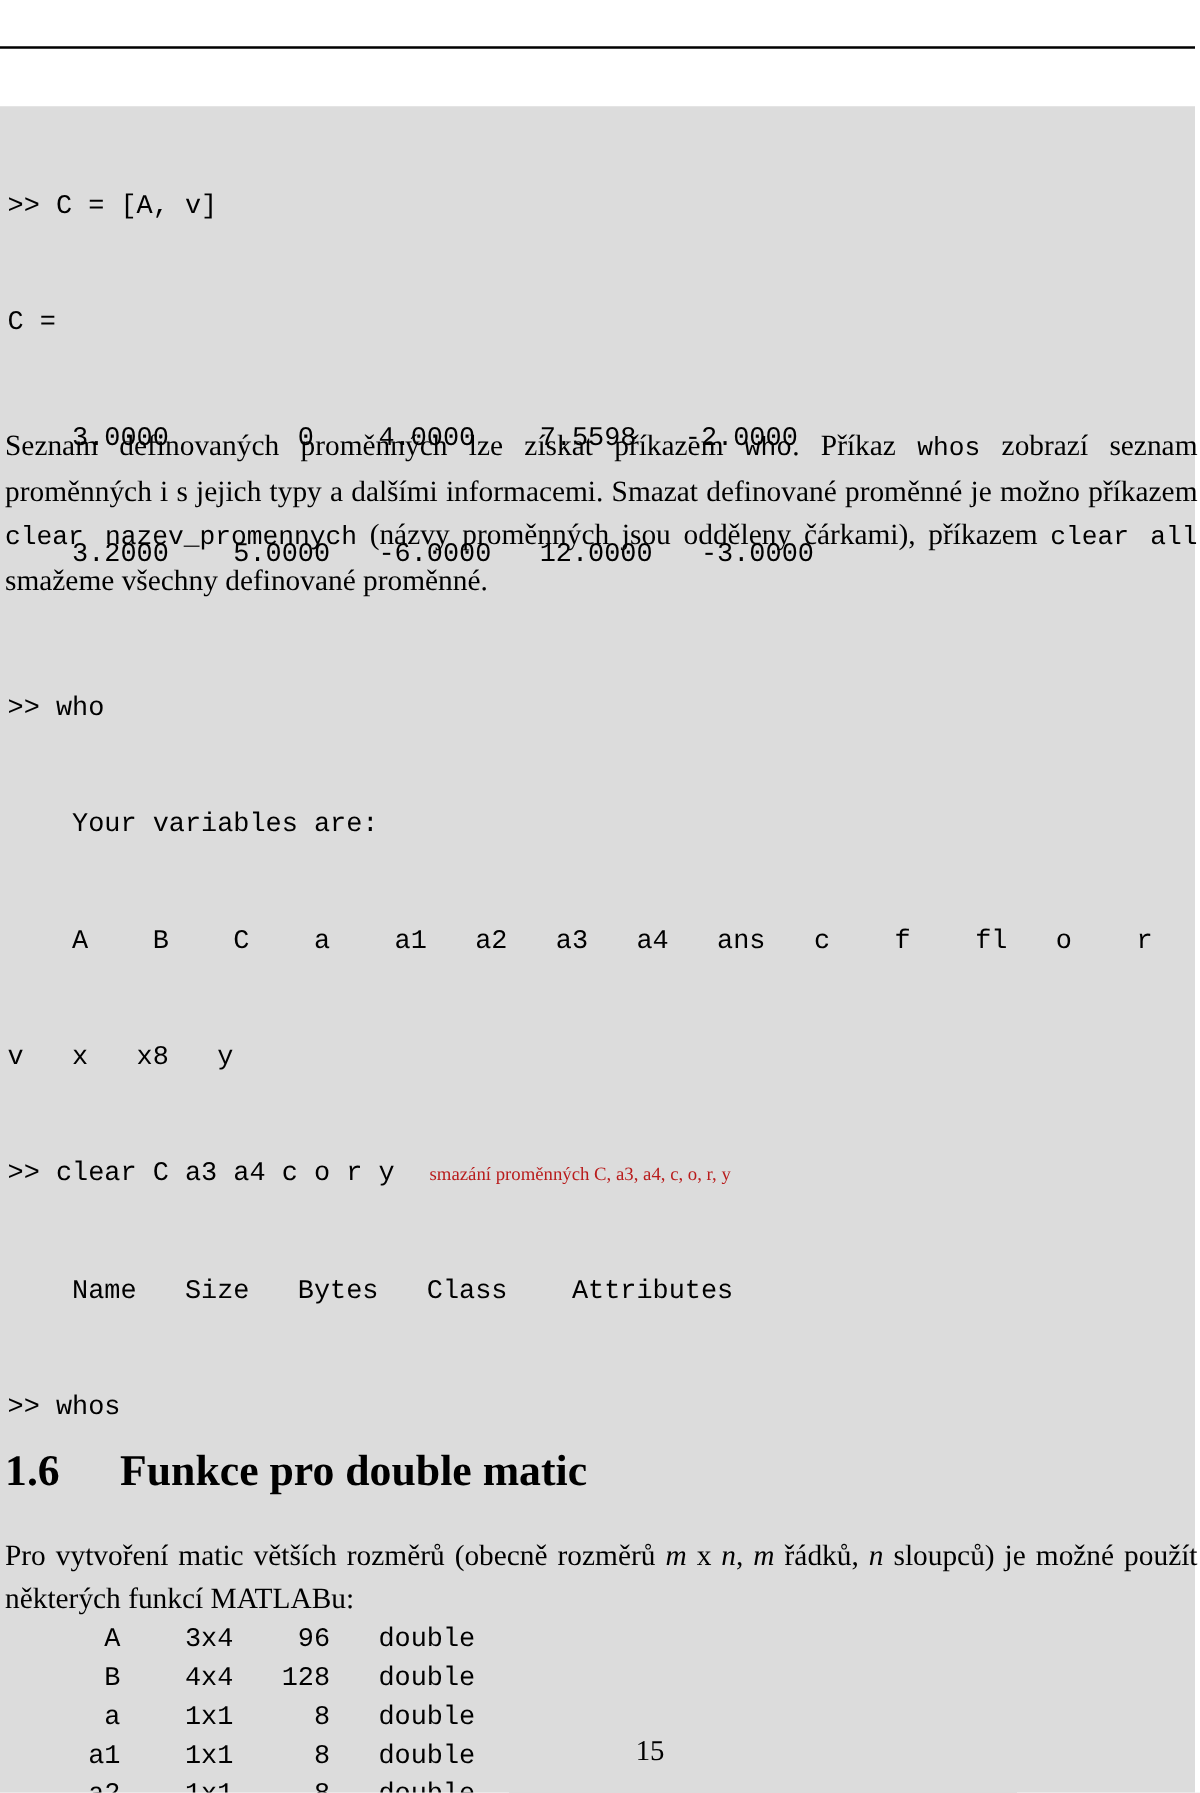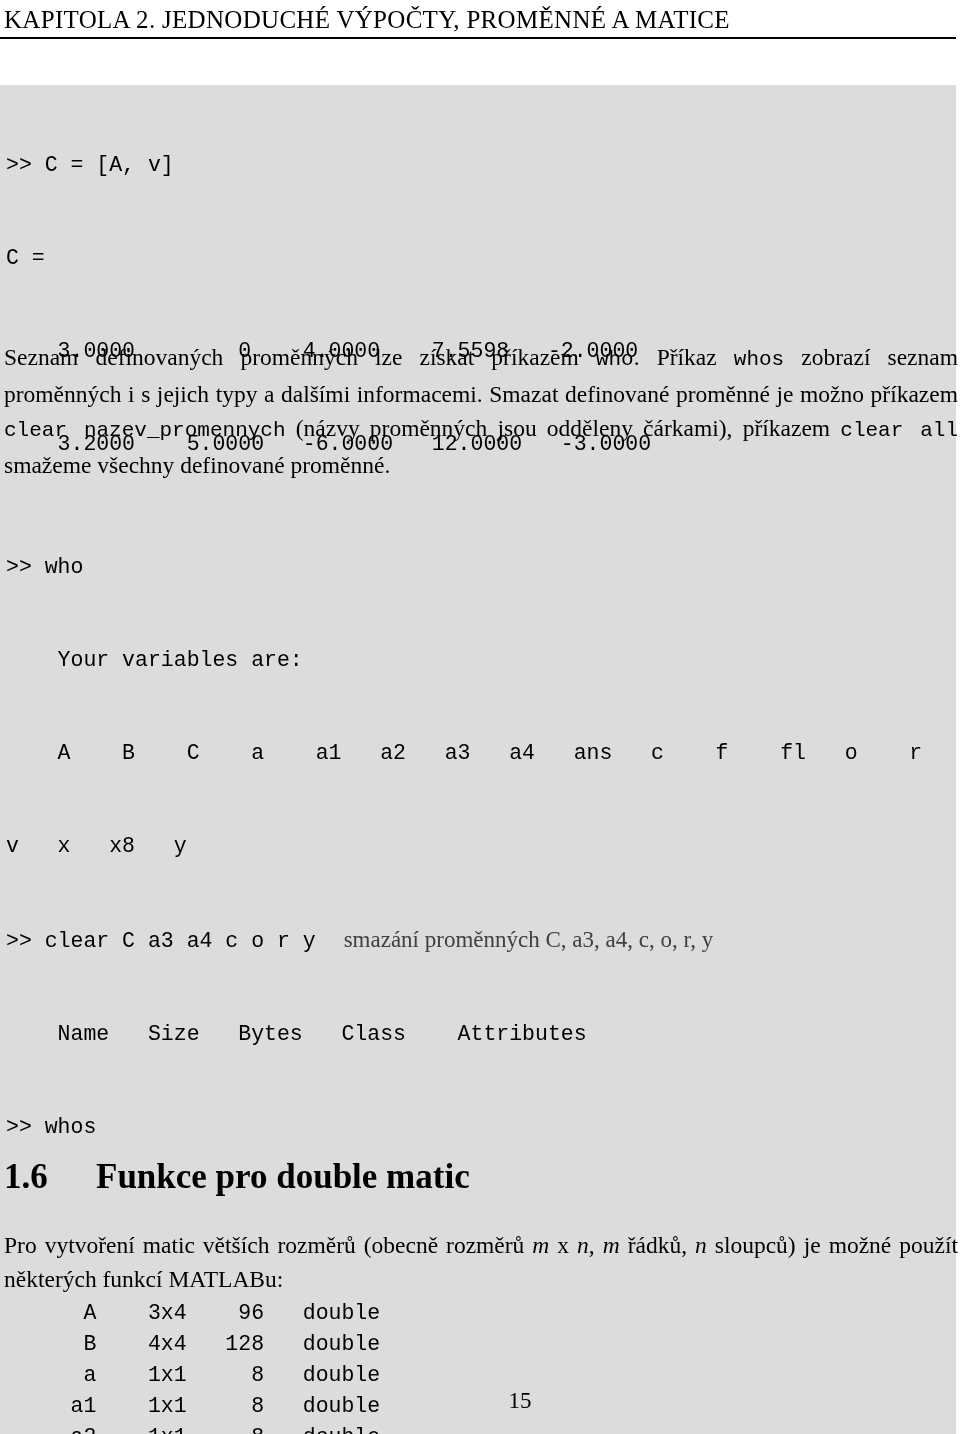--- a/index.html
+++ b/index.html
@@ -68,22 +68,22 @@
     min-height: 31px;
   }
   .codeblock .ln.blank {
     min-height: 31px;
   }
   .err {
     color: #d32222;
   }
   .note {
     font-family: "Liberation Serif", "DejaVu Serif", serif;
-    font-size: 23px;
-    color: #404040;
+    font-size: 15px;
+    color: #b91c1c;
   }
 
   .para {
     font-size: 23.5px;
     line-height: 34px;
     text-align: justify;
     text-justify: inter-word;
     width: 960px;
     box-sizing: border-box;
     padding: 0 2px 0 4px;
@@ -122,23 +122,20 @@
   }
 
   
   .abs { position: absolute; left: 0; }
 </style>
 </head>
 <body>
 
 <div class="page">
 
-  <div class="runhead">
-    <div class="runhead-title">KAPITOLA 2.  JEDNODUCHÉ VÝPOČTY, PROMĚNNÉ A MATICE</div>
-  </div>
   <div class="runhead-rule"></div>
 
   <div class="abs codeblock" style="top:85px;">
     <span class="ln">&gt;&gt; C = [A, v]</span>
     <span class="ln">C =</span>
     <span class="ln">    3.0000        0    4.0000    7.5598   -2.0000</span>
     <span class="ln">    3.2000    5.0000   -6.0000   12.0000   -3.0000</span>
     <span class="ln"><span>&gt;&gt; D = [A; v]</span><span class="note">příkaz nelze provést kvůli nevyhovujícím rozměrům</span></span>
     <span class="ln err">Error using vertcat</span>
     <span class="ln err">Dimensions of matrices being concatenated are not consistent.</span>

